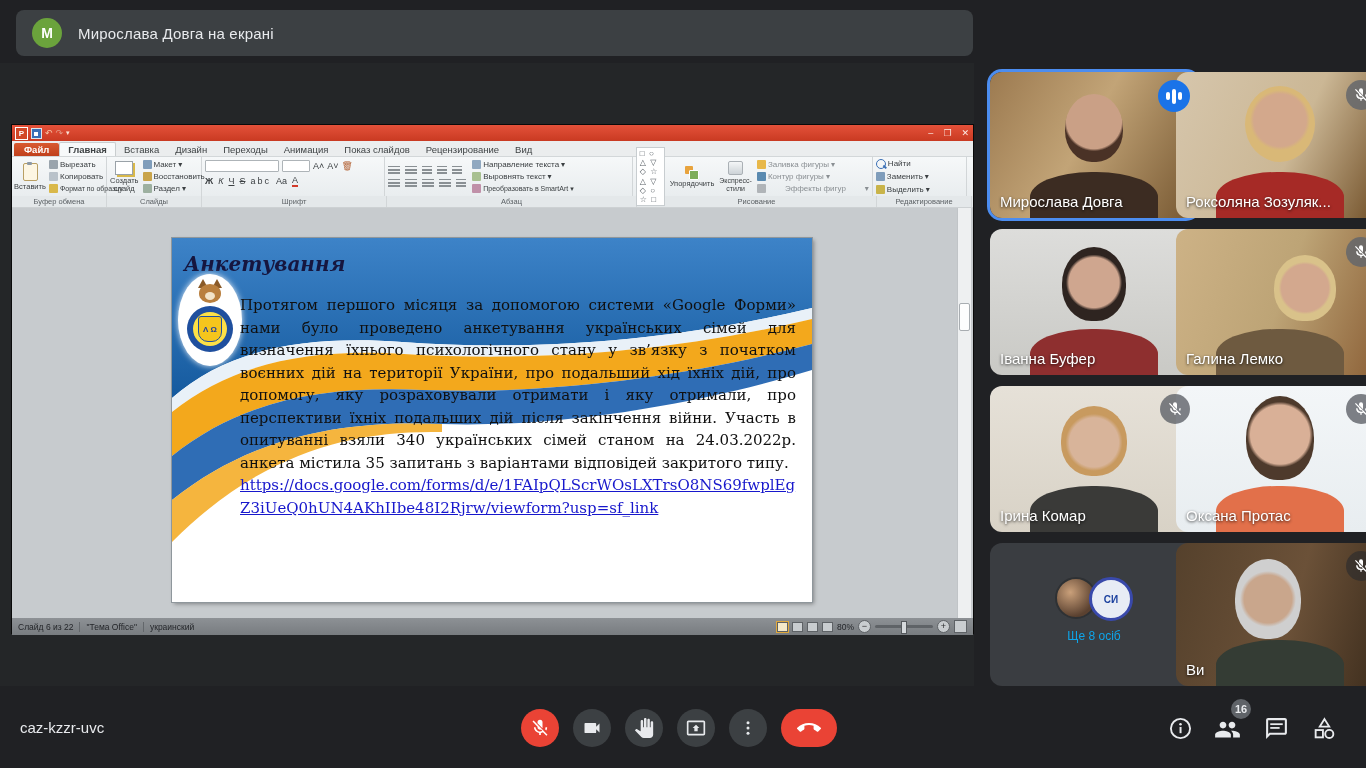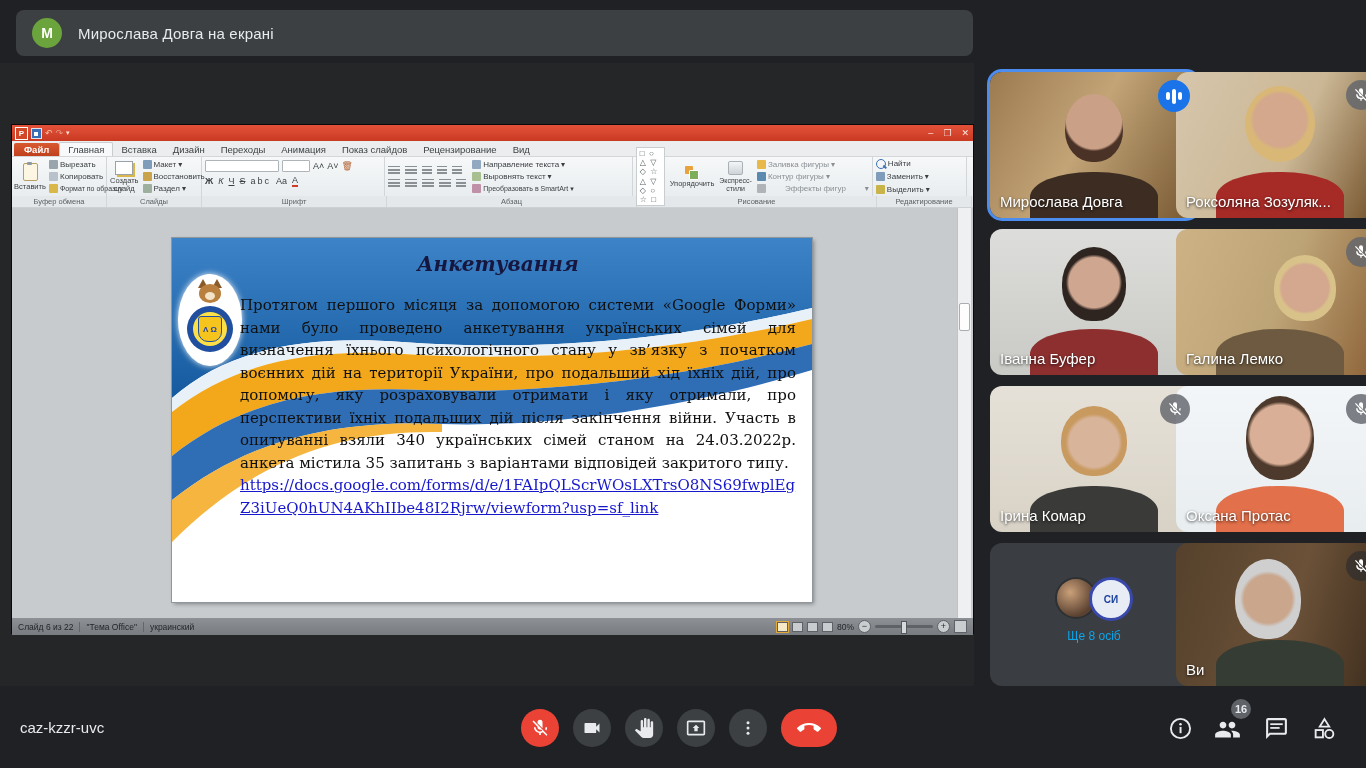--- a/index.html
+++ b/index.html
@@ -30,21 +30,21 @@
   .qcaret{color:#fbe3d6;font-size:7px;}
   .ttl-text{position:absolute;left:0;right:60px;text-align:center;color:#fff;font-size:9px;white-space:nowrap;
             overflow:hidden;text-overflow:ellipsis;}
   .winbtns{position:absolute;right:4px;top:0;height:16px;display:flex;align-items:center;gap:10px;
            color:#fbeae4;font-size:9px;}
   .winbtns span{cursor:default;}
 
   .tabs{height:15px;background:#ebedee;display:flex;align-items:flex-end;padding-left:2px;border-bottom:1px solid #d3d7d9;}
   .tab{font-size:9.5px;color:#3f4345;padding:1px 8px 1px 8px;}
   .tab.file{background:linear-gradient(#d85a31,#c0401c);color:#fff;font-weight:700;border-radius:2px 2px 0 0;padding:1px 10px;}
-  .tab.active{background:#f7f9fa;border:1px solid #c9cdcf;border-bottom:none;border-radius:2px 2px 0 0;}
+  .tab.active{background:#f7f9fa;border:1px solid #c9cdcf;border-bottom:none;border-radius:2px 2px 0 0;font-weight:bold;}
 
   .ribbon{height:39px;background:linear-gradient(#f6f8f9,#e9edef);display:flex;}
   .rgroup{border-right:1px solid #d2d6d8;box-sizing:border-box;position:relative;padding:2px 3px;}
   .rlabels{height:11px;background:#e4e8ea;border-bottom:1px solid #cdd1d3;display:flex;}
   .rlabel{font-size:7.5px;color:#5a5f63;text-align:center;box-sizing:border-box;border-right:1px solid #d2d6d8;
           display:flex;align-items:center;justify-content:center;}
   .mini{font-size:8px;color:#3c4043;line-height:11px;white-space:nowrap;display:flex;align-items:center;gap:2px;}
   .bigbtn{display:flex;flex-direction:column;align-items:center;justify-content:center;font-size:7.5px;color:#3c4043;
           width:42px;text-align:center;line-height:8px;gap:2px;}
   .clip{width:13px;height:16px;background:#fdf6e3;border:1px solid #b99f63;border-radius:2px;position:relative;}
@@ -63,21 +63,21 @@
   .arrbox i:nth-child(1){left:0;top:0;background:#e8a33d;}
   .arrbox i:nth-child(2){left:4px;top:4px;background:#7fae5a;border:1px solid #fff;}
   .qstyle{width:13px;height:12px;background:linear-gradient(#f4f6f7,#cdd3d7);border:1px solid #aab0b5;border-radius:2px;}
   .magnifier{width:8px;height:8px;border:1.5px solid #3a6fb5;border-radius:50%;position:relative;display:inline-block;}
   .magnifier:after{content:"";position:absolute;left:6px;top:6px;width:4px;height:1.5px;background:#3a6fb5;transform:rotate(45deg);}
 
   .workspace{position:relative;height:410px;background:#c7cbce;overflow:hidden;}
   .slide{position:absolute;left:160px;top:30px;width:640px;height:364px;background:#fff;
          box-shadow:0 0 0 1px #8f979c,2px 2px 4px rgba(0,0,0,.35);overflow:hidden;}
   .slide svg.wave{position:absolute;left:0;top:0;width:100%;height:100%;}
-  .slide-title{position:absolute;left:12px;right:0;top:14px;text-align:center;z-index:3;
+  .slide-title{position:absolute;left:12px;right:0;top:14px;text-align:left;z-index:3;
                font-family:"DejaVu Serif",serif;font-style:italic;font-weight:700;font-size:20px;color:#16163f;}
   .logo{position:absolute;left:6px;top:36px;width:64px;height:92px;background:#fff;border-radius:50%;
         z-index:3;box-shadow:0 0 6px rgba(255,255,255,.9);display:flex;flex-direction:column;align-items:center;}
   .cat{width:30px;height:24px;position:relative;margin-top:6px;}
   .cat .face{position:absolute;left:4px;top:4px;width:22px;height:19px;background:#b97f3e;border-radius:50%;}
   .cat .e1,.cat .e2{position:absolute;top:-1px;width:0;height:0;border-left:5px solid transparent;border-right:5px solid transparent;border-bottom:9px solid #8a5a28;}
   .cat .e1{left:3px;} .cat .e2{right:3px;}
   .cat .muz{position:absolute;left:10px;top:12px;width:10px;height:8px;background:#f2e3c8;border-radius:50%;}
   .emblem{margin-top:2px;width:46px;height:46px;border-radius:50%;background:#1f4f9e;display:flex;align-items:center;justify-content:center;}
   .emblem .inner{width:34px;height:34px;border-radius:50%;background:#fde047;display:flex;align-items:center;justify-content:center;}

